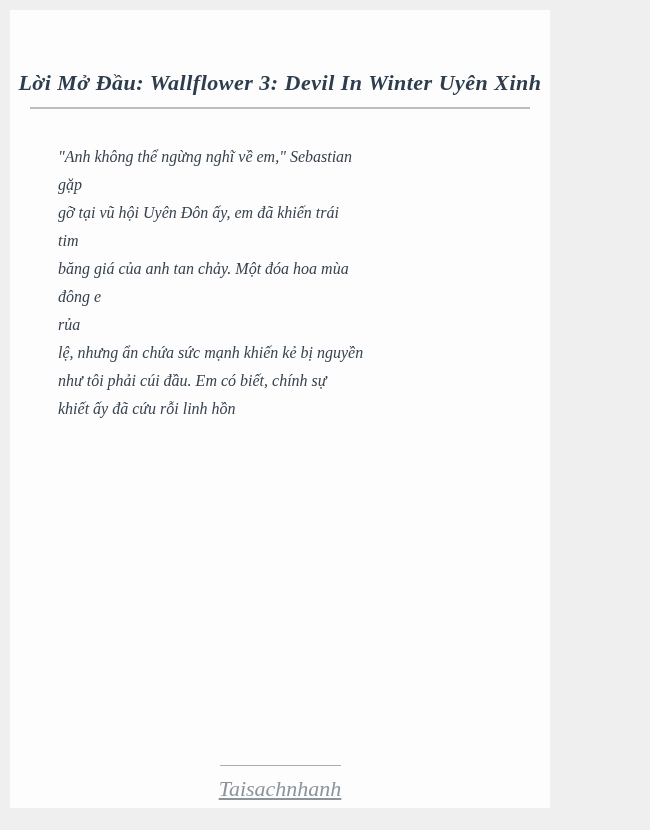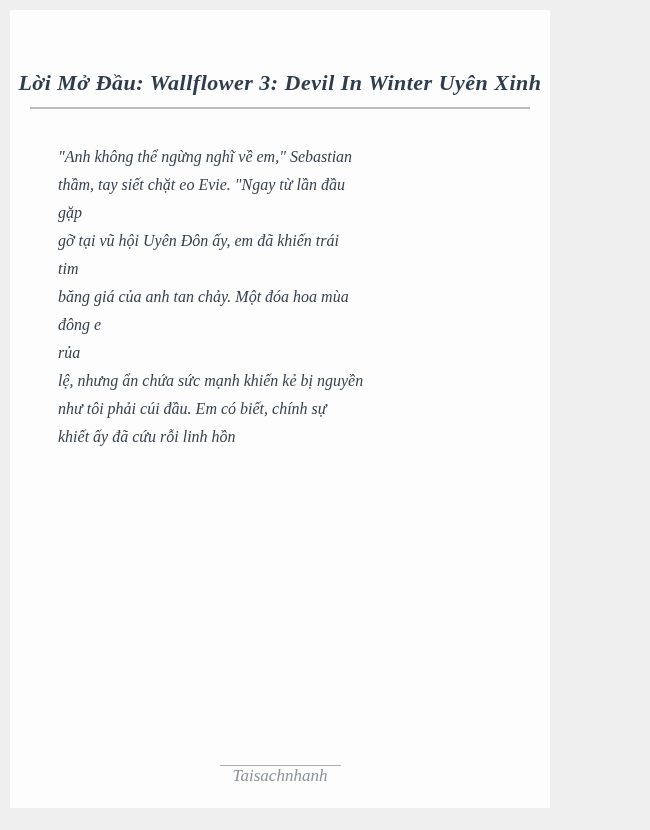--- a/index.html
+++ b/index.html
@@ -52,37 +52,38 @@
     top: 755px;
     text-align: center;
   }
   .footer-rule {
     width: 121px;
     margin: 0 auto;
     border: none;
     border-top: 1px solid #a9aeb3;
   }
   .footer-text {
+    margin-top: 10px;
     font-style: italic;
-    font-size: 17px;
+    font-size: 22px;
     color: #8b949b;
+    text-decoration: underline;
   }
 </style>
 </head>
 <body>
 
 <div class="page">
 
   <h1 class="page-title">Lời Mở Đầu: Wallflower 3: Devil In Winter Uyên Xinh</h1>
 
   <hr class="title-rule">
 
   <div class="body-text">
     <div class="body-line">"Anh không thể ngừng nghĩ về em," Sebastian</div>
-    <div class="body-line">thầm, tay siết chặt eo Evie. "Ngay từ lần đầu</div>
     <div class="body-line">gặp</div>
     <div class="body-line">gỡ tại vũ hội Uyên Đôn ấy, em đã khiến trái</div>
     <div class="body-line">tim</div>
     <div class="body-line">băng giá của anh tan chảy. Một đóa hoa mùa</div>
     <div class="body-line">đông e</div>
     <div class="body-line">rủa</div>
     <div class="body-line">lệ, nhưng ẩn chứa sức mạnh khiến kẻ bị nguyền</div>
     <div class="body-line">như tôi phải cúi đầu. Em có biết, chính sự</div>
     <div class="body-line">khiết ấy đã cứu rỗi linh hồn</div>
   </div>

